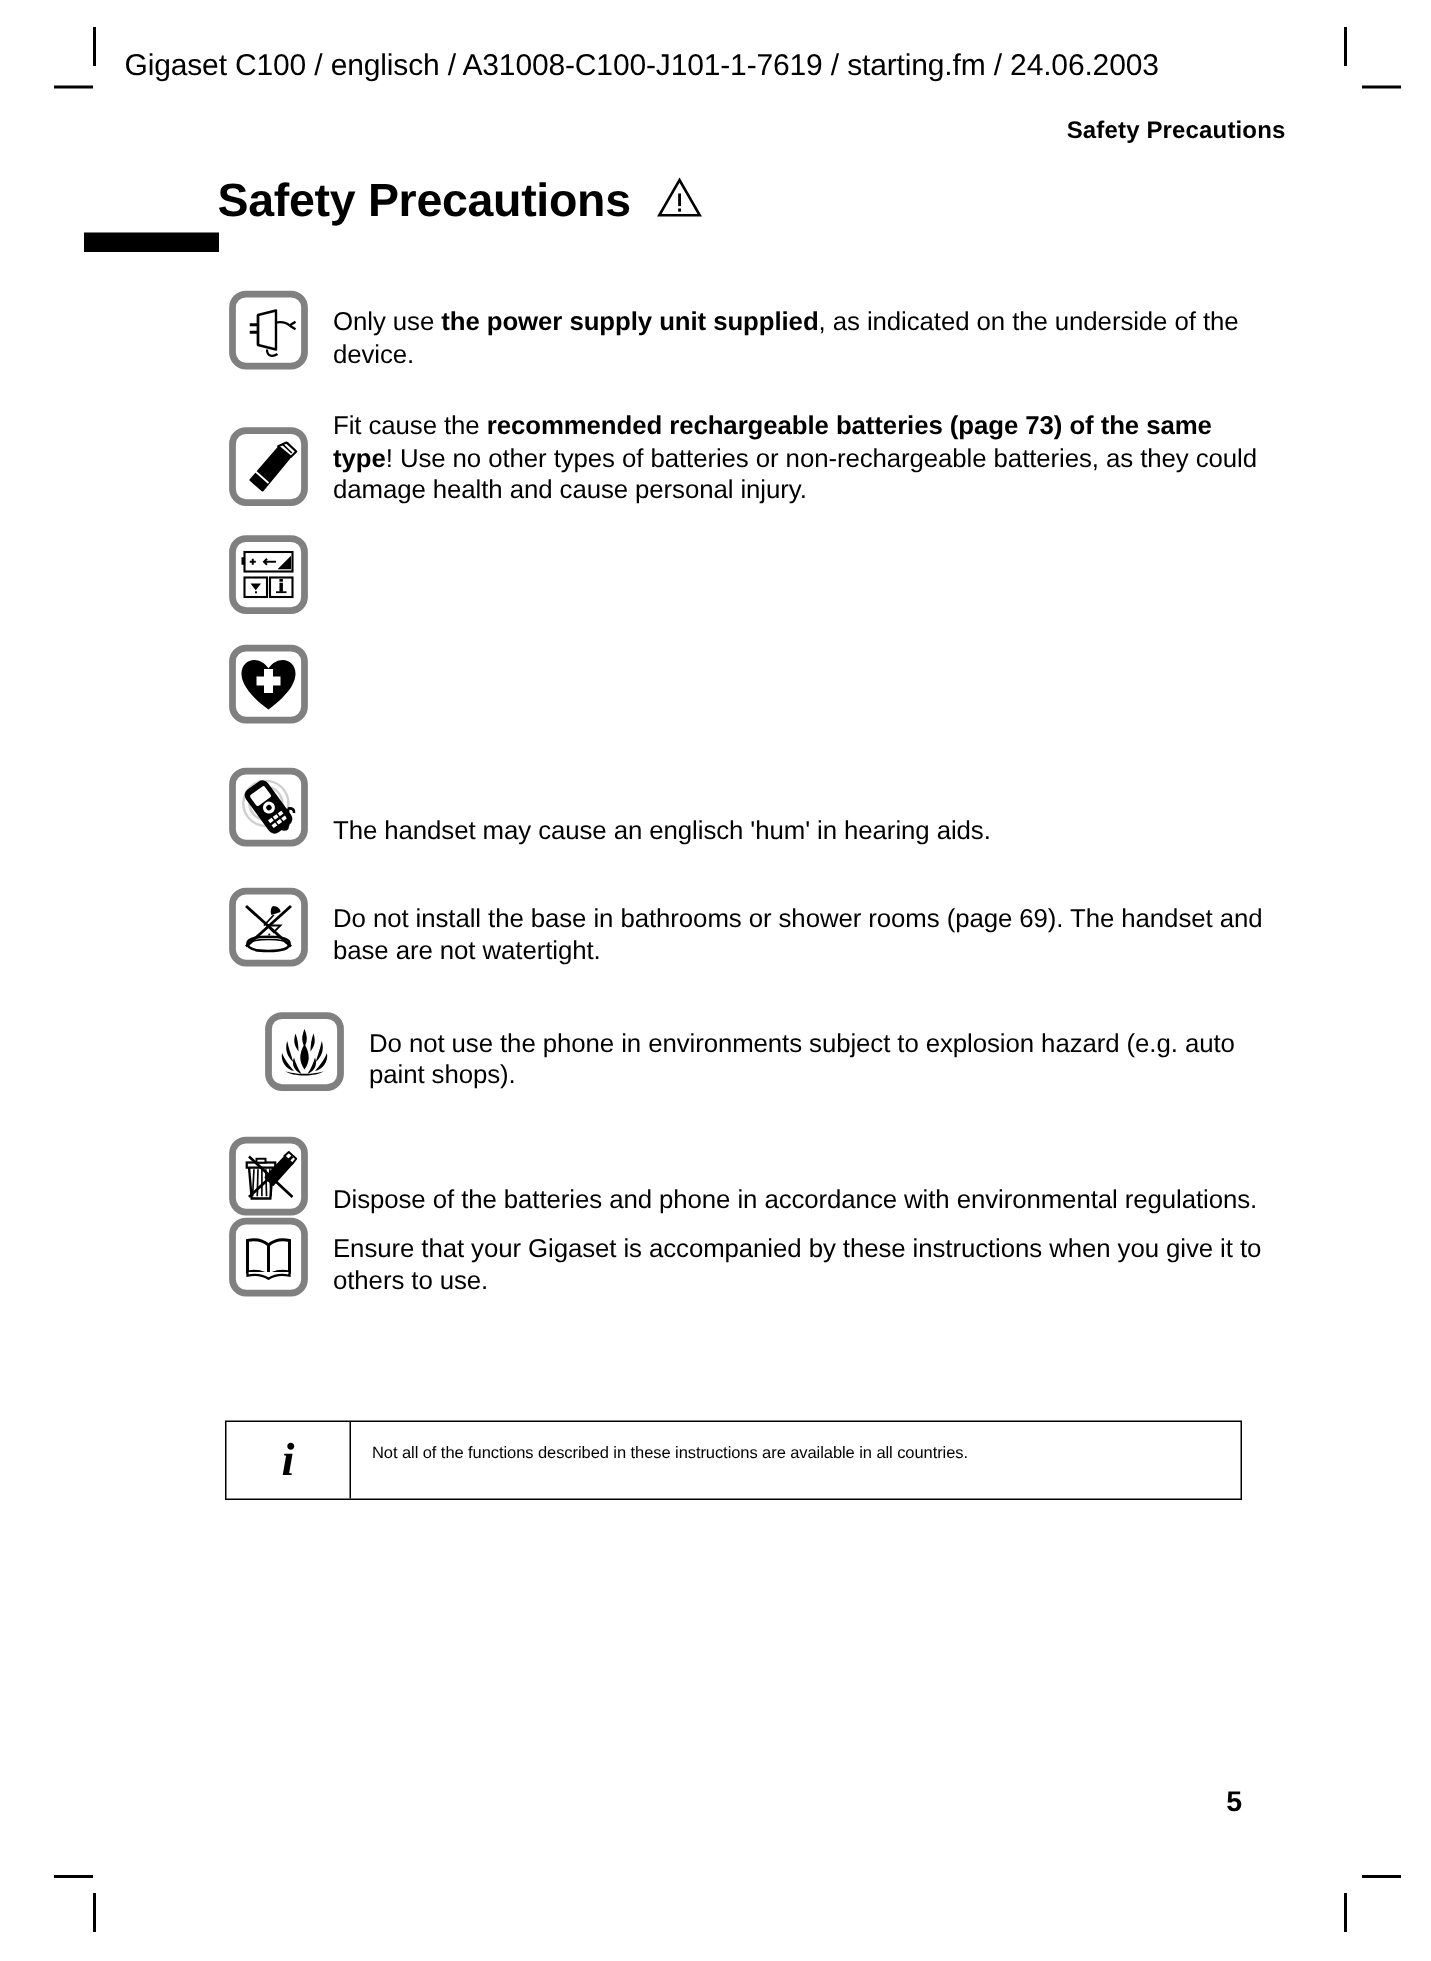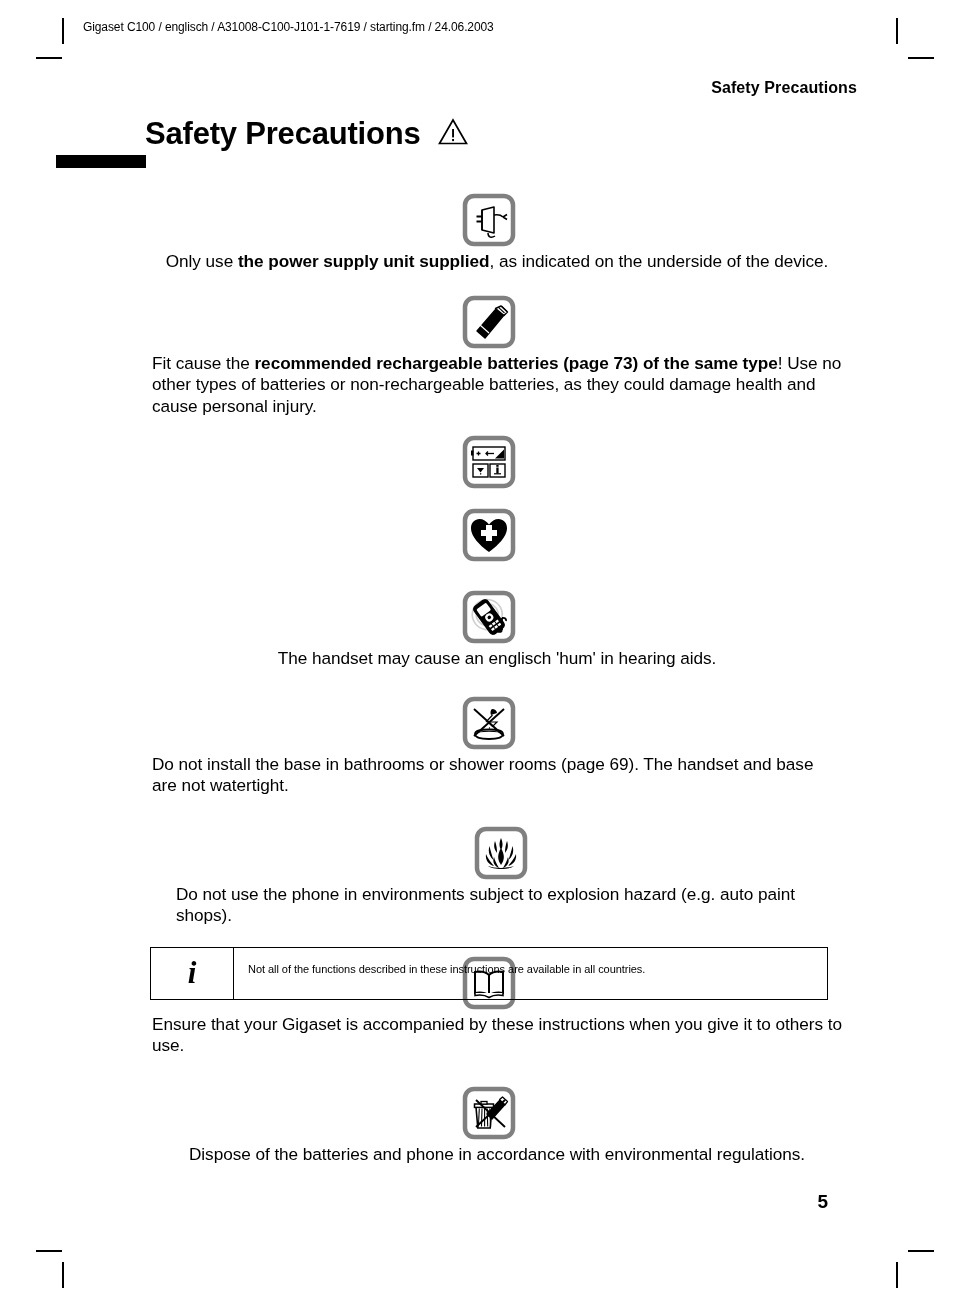--- a/index.html
+++ b/index.html
@@ -27,22 +27,22 @@
   .cm-tr-h { left: 908px; top: 57px; }
   .cm-bl-h { left: 36px;  top: 1250px; }
   .cm-bl-v { left: 62px;  top: 1262px; }
   .cm-br-h { left: 908px; top: 1250px; }
   .cm-br-v { left: 896px; top: 1262px; }
 
   
   .doc-header {
     position: absolute;
     left: 83px;
-    top: 20px;
-    font-size: 12px;
+    top: 33px;
+    font-size: 20px;
     letter-spacing: -0.1px;
     white-space: nowrap;
   }
 
   .page-section-header {
     position: absolute;
     right: 97px;
     top: 79px;
     font-size: 16px;
     font-weight: bold;
@@ -83,23 +83,22 @@
 
   
   .notice-list {
     position: absolute;
     left: 152px;
     top: 193px;
     width: 690px;
   }
   .notice-row {
     display: flex;
-    align-items: center;
+    align-items: flex-end;
     margin-bottom: 20px;
-    flex-direction: column;
   }
   .notice-icon {
     flex: 0 0 auto;
     width: 54px;
     height: 54px;
     margin-right: 16px;
   }
   .notice-icon svg { display: block; }
   .notice-text {
     flex: 1 1 auto;
@@ -331,35 +330,20 @@
           <path d="M34 31 C36 36, 33.5 40, 29 42 C31.5 38, 33 34.5, 34 31 Z"></path>
           <path d="M14 40 C19 44, 35 44, 40 40 C34 42.5, 20 42.5, 14 40 Z"></path>
         </g>
       </svg>
     </div>
     <div class="notice-text">
       <span>Do not use the phone in environments subject to explosion hazard (e.g. auto paint shops).</span>
     </div>
   </div>
 
-  <div class="notice-row r8">
-    <div class="notice-icon">
-      <svg width="54" height="54" viewBox="0 0 54 54">
-        <rect x="3" y="3" width="48" height="48" rx="9" ry="9" fill="#fff" stroke="#808080" stroke-width="4.5"></rect>
-        <path d="M27 19 C23 15.5, 18 15, 13 16 L13 37 C18 36, 23 36.5, 27 39.5 Z" fill="#fff" stroke="#000" stroke-width="2"></path>
-        <path d="M27 19 C31 15.5, 36 15, 41 16 L41 37 C36 36, 31 36.5, 27 39.5 Z" fill="#fff" stroke="#000" stroke-width="2"></path>
-        <path d="M27 19 L27 39.5" stroke="#000" stroke-width="2" fill="none"></path>
-        <path d="M13 37 L13 39.5 C18 38.5, 23 39, 27 41.5 C31 39, 36 38.5, 41 39.5 L41 37" fill="#fff" stroke="#000" stroke-width="1.5"></path>
-      </svg>
-    </div>
-    <div class="notice-text">
-      <span>Ensure that your Gigaset is accompanied by these instructions when you give it to others to use.</span>
-    </div>
-  </div>
-
   <div class="notice-row r9">
     <div class="notice-icon">
       <svg width="54" height="54" viewBox="0 0 54 54">
         <rect x="3" y="3" width="48" height="48" rx="9" ry="9" fill="#fff" stroke="#808080" stroke-width="4.5"></rect>
         <path d="M14 21 h16 l-1.8 21 h-12.4 Z" fill="#fff" stroke="#000" stroke-width="1.6"></path>
         <rect x="12.5" y="18" width="19" height="3.4" fill="#fff" stroke="#000" stroke-width="1.5"></rect>
         <rect x="19" y="15.5" width="6" height="2.6" fill="#fff" stroke="#000" stroke-width="1.3"></rect>
         <g stroke="#000" stroke-width="1.1">
           <path d="M17.3 22.5 L16.4 40.5"></path>
           <path d="M20 22.5 L19.5 40.5"></path>
@@ -371,20 +355,35 @@
         <path d="M37.6 13.6 L40.5 11 L45.5 15.5 L43 18.8 Z" fill="#fff" stroke="#000" stroke-width="1.3" stroke-linejoin="round"></path>
         <path d="M14 14 L43 41" stroke="#000" stroke-width="1.8" fill="none"></path>
         <path d="M43 14 L14 41" stroke="#000" stroke-width="1.8" fill="none"></path>
       </svg>
     </div>
     <div class="notice-text">
       <span>Dispose of the batteries and phone in accordance with environmental regulations.</span>
     </div>
   </div>
 
+  <div class="notice-row r8">
+    <div class="notice-icon">
+      <svg width="54" height="54" viewBox="0 0 54 54">
+        <rect x="3" y="3" width="48" height="48" rx="9" ry="9" fill="#fff" stroke="#808080" stroke-width="4.5"></rect>
+        <path d="M27 19 C23 15.5, 18 15, 13 16 L13 37 C18 36, 23 36.5, 27 39.5 Z" fill="#fff" stroke="#000" stroke-width="2"></path>
+        <path d="M27 19 C31 15.5, 36 15, 41 16 L41 37 C36 36, 31 36.5, 27 39.5 Z" fill="#fff" stroke="#000" stroke-width="2"></path>
+        <path d="M27 19 L27 39.5" stroke="#000" stroke-width="2" fill="none"></path>
+        <path d="M13 37 L13 39.5 C18 38.5, 23 39, 27 41.5 C31 39, 36 38.5, 41 39.5 L41 37" fill="#fff" stroke="#000" stroke-width="1.5"></path>
+      </svg>
+    </div>
+    <div class="notice-text">
+      <span>Ensure that your Gigaset is accompanied by these instructions when you give it to others to use.</span>
+    </div>
+  </div>
+
 </div>
 
 <div class="info-box">
   <div class="info-box-icon-cell">
     <span class="info-i">i</span>
   </div>
   <div class="info-box-text-cell">Not all of the functions described in these instructions are available in all countries.</div>
 </div>
 
 <div class="folio">5</div>

